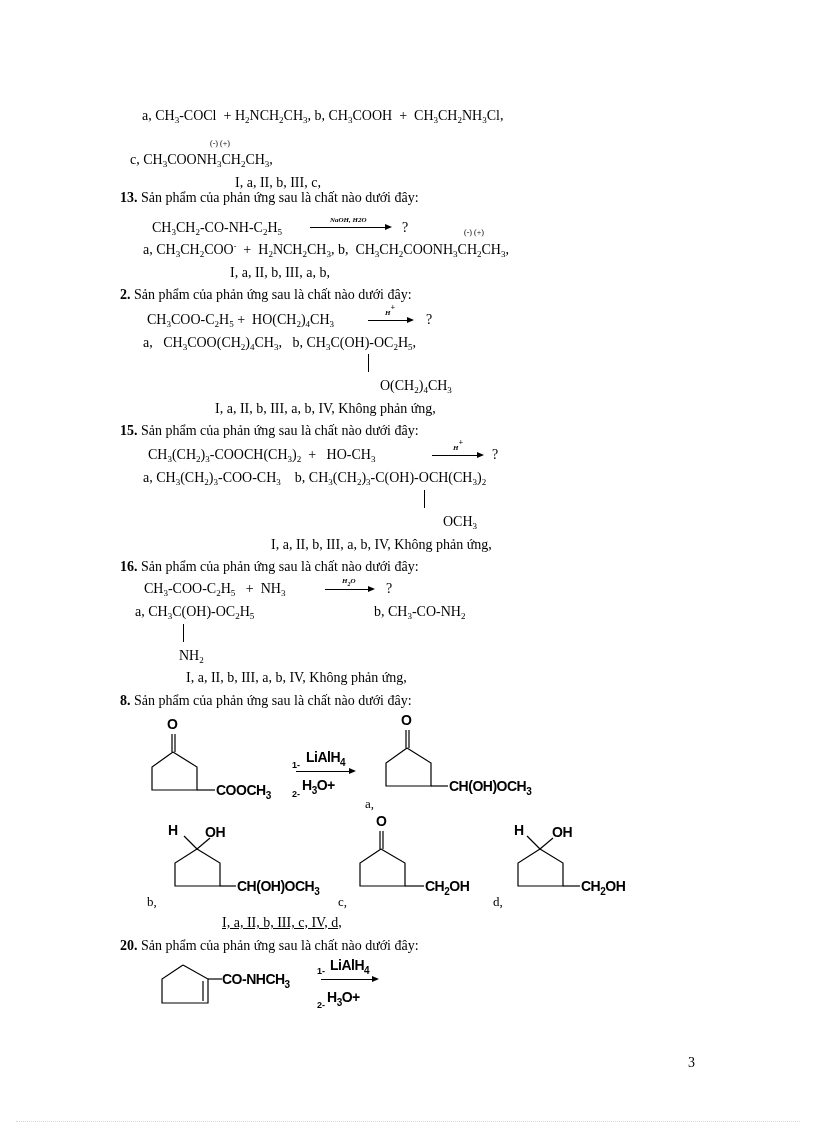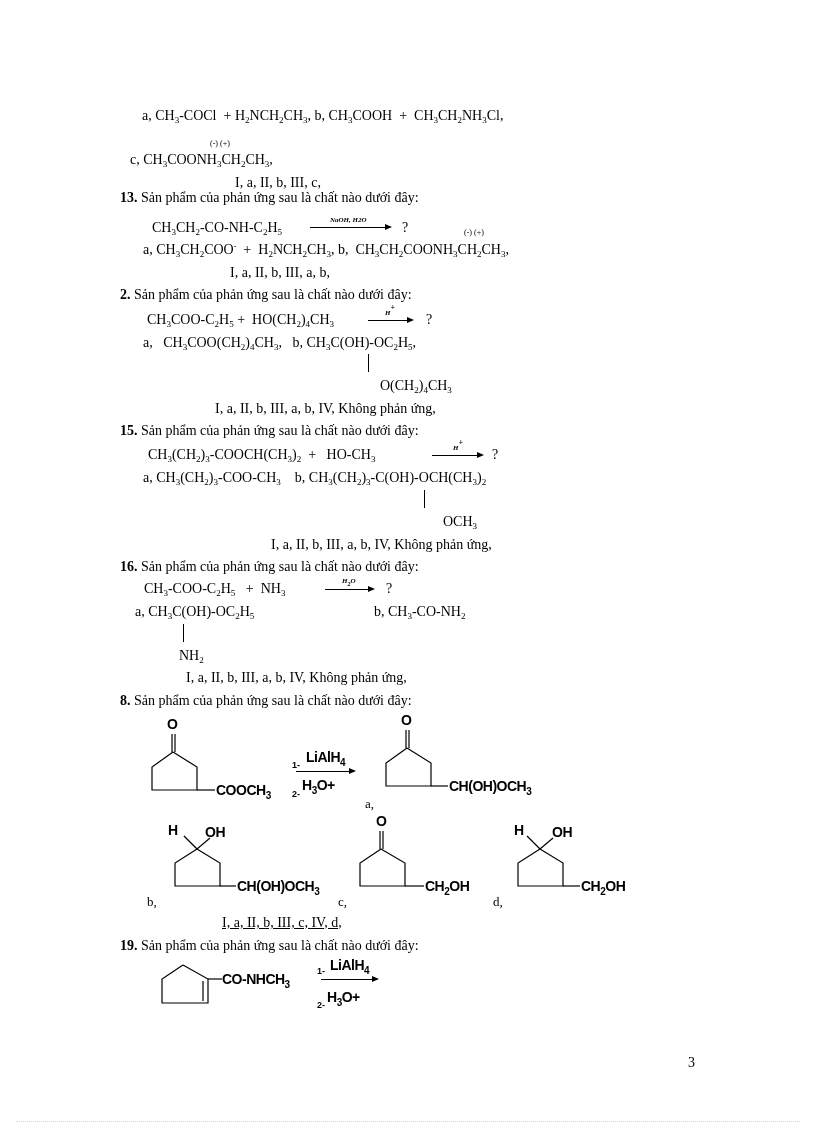--- a/index.html
+++ b/index.html
@@ -149,21 +149,21 @@
 <div class="chem" style="left:425px;top:878px;">CH<sub>2</sub>OH</div>
 
 <div class="chem" style="left:514px;top:822px;">H</div>
 <div class="chem" style="left:552px;top:824px;">OH</div>
 <div class="chem" style="left:581px;top:878px;">CH<sub>2</sub>OH</div>
 <div class="sm" style="left:493px;top:894px;">d,</div>
 
 <div class="ln" style="left:222px;top:915px;text-decoration:underline;">I, a,  II, b,  III, c,  IV, d,</div>
 
 <div class="ln" style="left:120px;top:938px;">
-  <span class="q">19.</span> <span>Sản phẩm của phản ứng sau là chất nào dưới đây:</span>
+  <span class="q">20.</span> <span>Sản phẩm của phản ứng sau là chất nào dưới đây:</span>
 </div>
 <div class="chem" style="left:222px;top:971px;">CO-NHCH<sub>3</sub></div>
 <div class="sm" style="left:317px;top:966px;font-size:9px;font-family:'Liberation Sans',sans-serif;font-weight:bold;">1-</div>
 <div class="chem" style="left:330px;top:957px;">LiAlH<sub>4</sub></div>
 <div class="arrow" style="left:321px;top:979px;width:56px;"></div>
 <div class="sm" style="left:317px;top:1000px;font-size:9px;font-family:'Liberation Sans',sans-serif;font-weight:bold;">2-</div>
 <div class="chem" style="left:327px;top:989px;">H<sub>3</sub>O+</div>
 
 <div class="pagenum">3</div>
 <div class="footer-line"></div>

